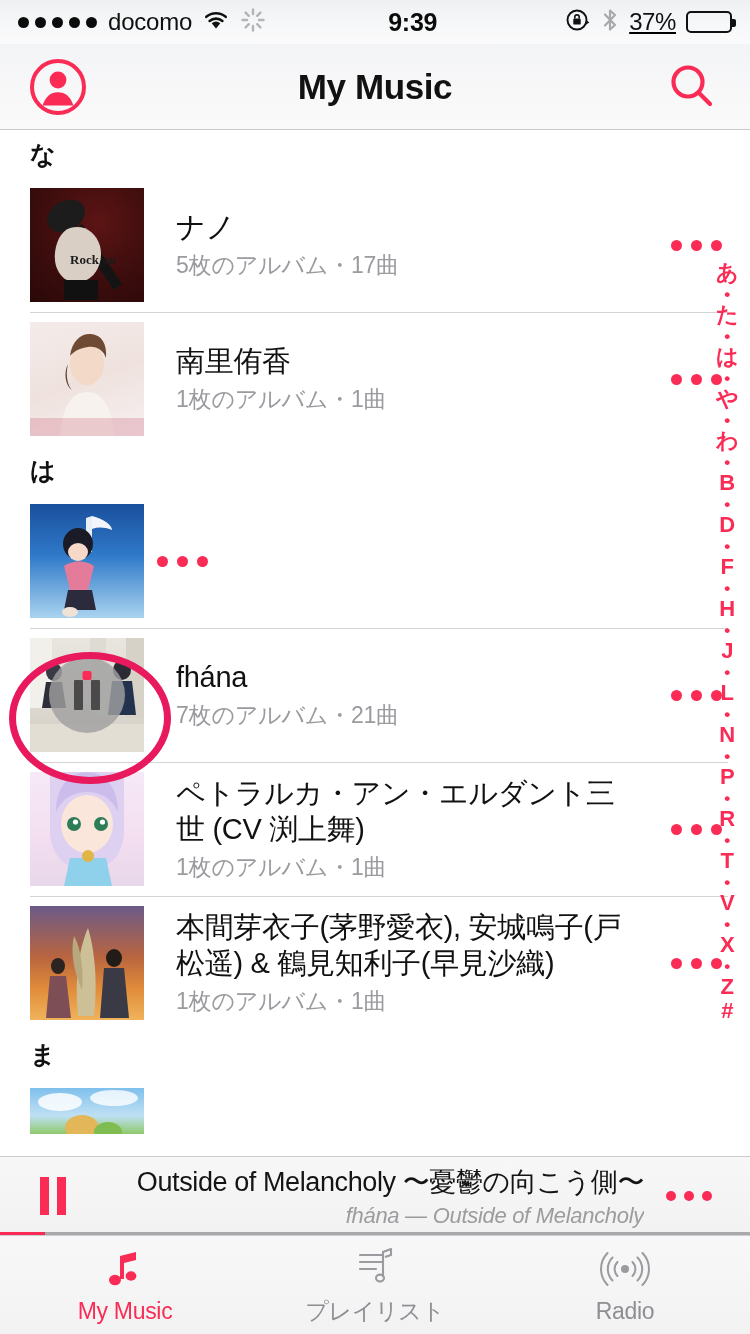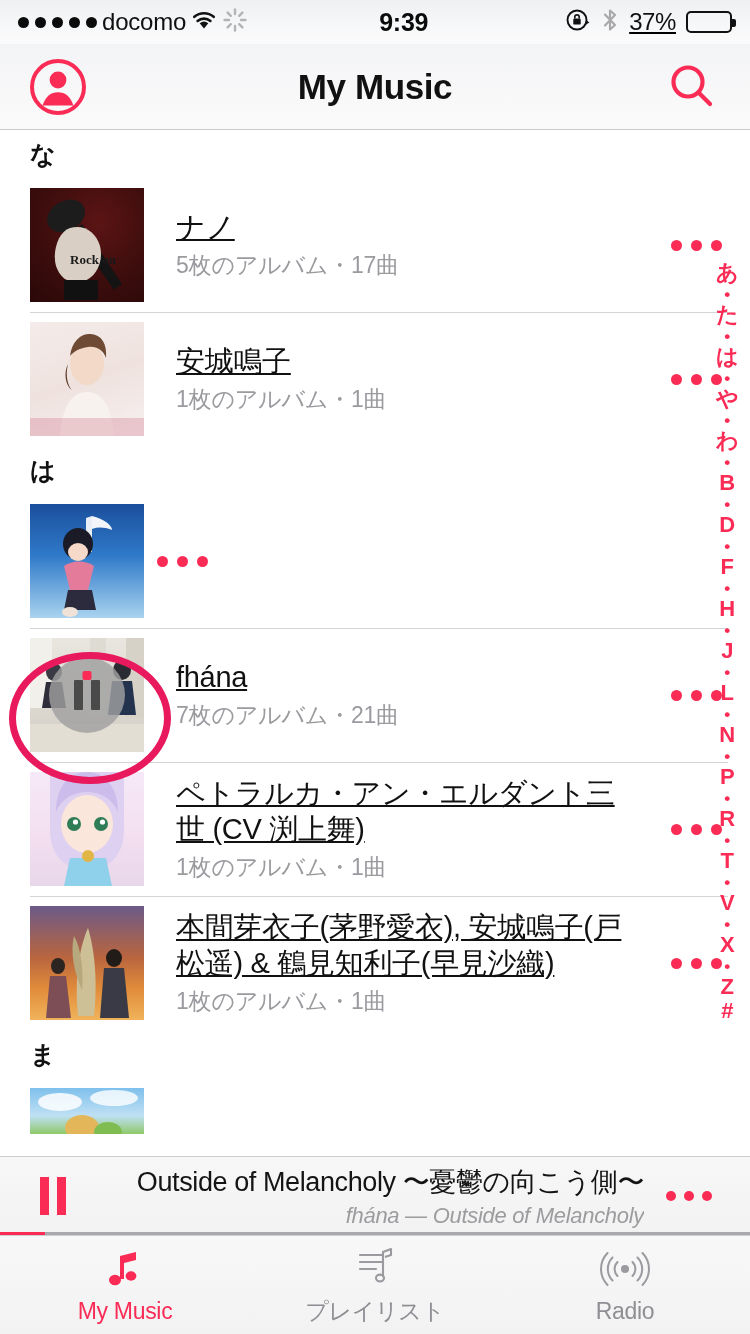--- a/index.html
+++ b/index.html
@@ -10,21 +10,21 @@
     overflow:hidden;
     position:relative;
   }
 
   
   .status-bar{
     position:absolute; top:0; left:0; width:750px; height:44px;
     background:linear-gradient(180deg,#eef0f2 0%,#f6f7f8 55%,#fbfbfc 100%);
     display:flex; align-items:center; padding:0 18px;
   }
-  .sb-left{ display:flex; align-items:center; gap:3px; flex:0 0 auto; }
+  .sb-left{ display:flex; align-items:center; gap:9px; flex:0 0 auto; }
   .sig-dots{ display:flex; gap:6px; align-items:center; }
   .sig-dots i{ width:11px; height:11px; border-radius:50%; background:#0b0b0b; display:block; }
   .carrier{ font-size:24px; color:#101010; letter-spacing:-.2px; margin-left:2px; }
   .sb-center{ flex:1; text-align:center; font-size:25px; font-weight:600; color:#0b0b0b; letter-spacing:-.3px; margin-left:-6px;}
   .sb-right{ display:flex; align-items:center; gap:10px; flex:0 0 auto;text-decoration:underline; }
   .batt-pct{ font-size:24px; color:#101010; letter-spacing:-.4px; }
   .batt{ width:46px; height:22px; border:2px solid #111; border-radius:5px; position:relative; padding:2px; }
   .batt::after{ content:""; position:absolute; right:-6px; top:6px; width:4px; height:8px; background:#111; border-radius:0 2px 2px 0;}
   .batt-fill{ height:100%; background:#111; border-radius:2px; }
 
@@ -54,21 +54,21 @@
   .row + .row::before,
   .row.has-sep::before{
     content:""; position:absolute; top:0; left:30px; right:22px; height:1px; background:#d4d4d6;
   }
   .art{
     width:114px; height:114px; flex:0 0 auto; position:relative;
     background:#ddd; overflow:hidden;
   }
   .art-inner{ position:absolute; inset:0; }
   .row-text{ flex:1; padding-left:32px; padding-right:20px; min-width:0; }
-  .row-title{ font-size:29px; color:#111; line-height:1.25; letter-spacing:-.3px;text-decoration:underline; }
+  .row-title{ font-size:29px; color:#111; line-height:1.25; letter-spacing:-.3px; }
   .row-sub{ font-size:23px; color:#9a9a9f; margin-top:5px; letter-spacing:-.2px; }
   .ellipsis{
     flex:0 0 auto; width:76px; display:flex; align-items:center; justify-content:center;
     gap:9px; margin-right:16px; cursor:pointer;
   }
   .ellipsis i{ width:11px; height:11px; border-radius:50%; background:#fa2b55; display:block; }
 
   
   .pause-overlay{
     position:absolute; left:50%; top:50%; transform:translate(-50%,-50%);
@@ -230,21 +230,21 @@
         <svg width="114" height="114" viewBox="0 0 114 114" style="position:absolute;inset:0">
           <path d="M30 114c2-30 12-44 27-44s25 14 27 44z" fill="#f7f2ee"></path>
           <ellipse cx="57" cy="42" rx="17" ry="21" fill="#f2d9c8"></ellipse>
           <path d="M40 34c2-16 12-23 21-22 11 1 16 10 15 24-3-8-9-12-18-11-8 1-14 4-18 9z" fill="#6e4a34"></path>
           <path d="M38 42c-3 12 0 22 4 26-6-4-9-16-4-26z" fill="#5e3d2a"></path>
           <rect x="0" y="96" width="114" height="18" fill="rgba(190,60,90,.22)"></rect>
         </svg>
       </div>
     </div>
     <div class="row-text">
-      <div class="row-title">安城鳴子</div>
+      <div class="row-title">南里侑香</div>
       <div class="row-sub">1枚のアルバム・1曲</div>
     </div>
     <div class="ellipsis">
         <i></i>
         <i></i>
         <i></i>
       </div>
   </div>
 
   <div class="section-head">は</div>

